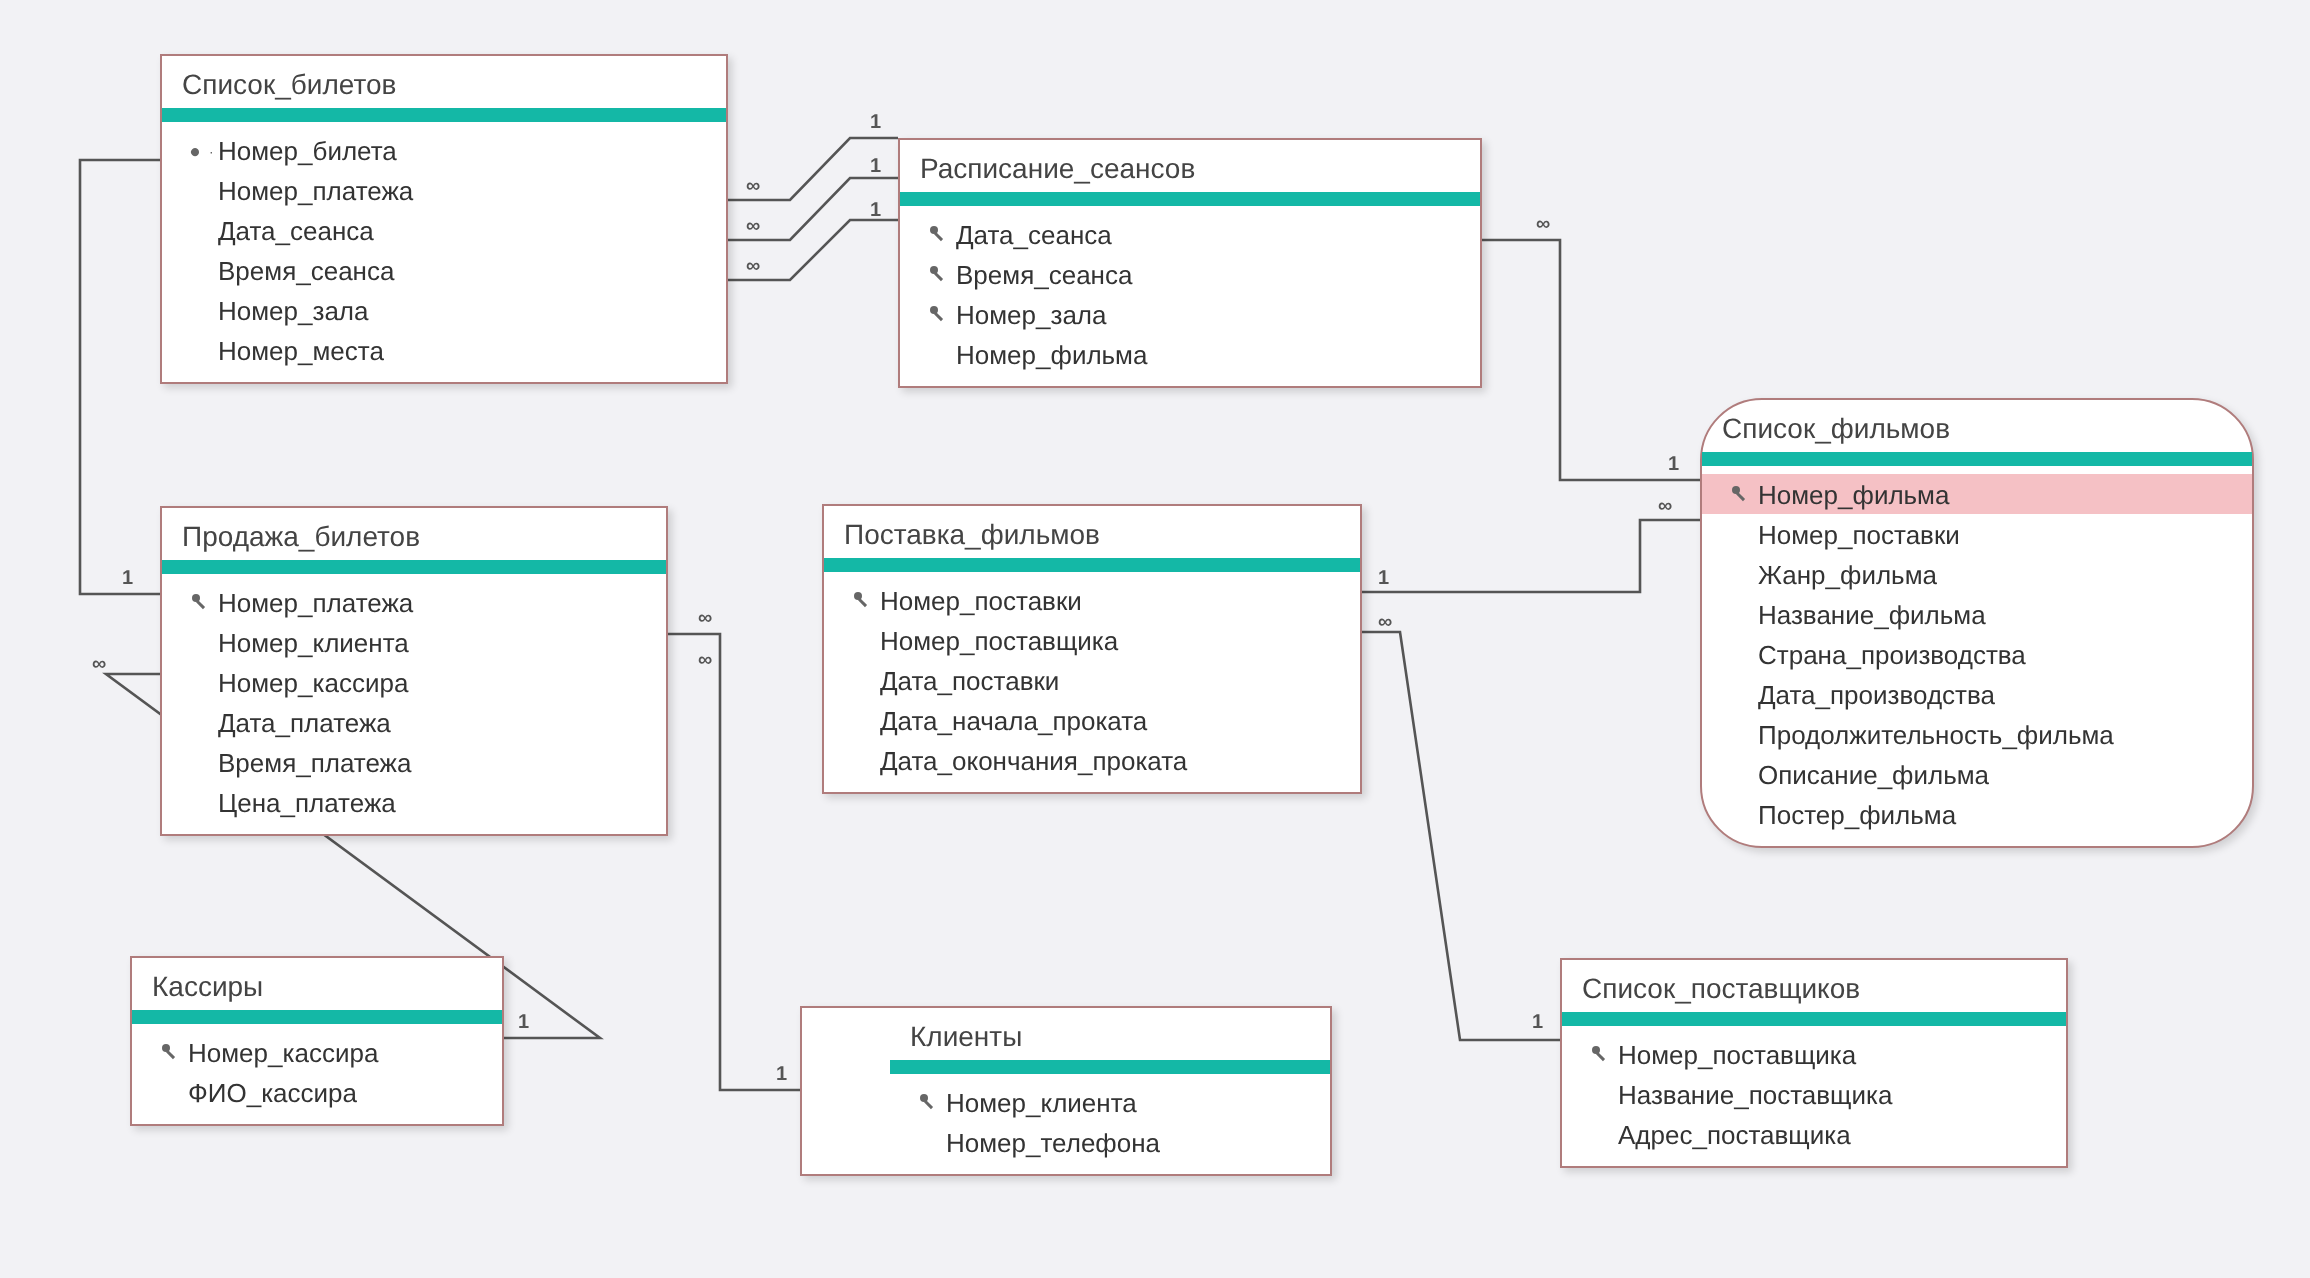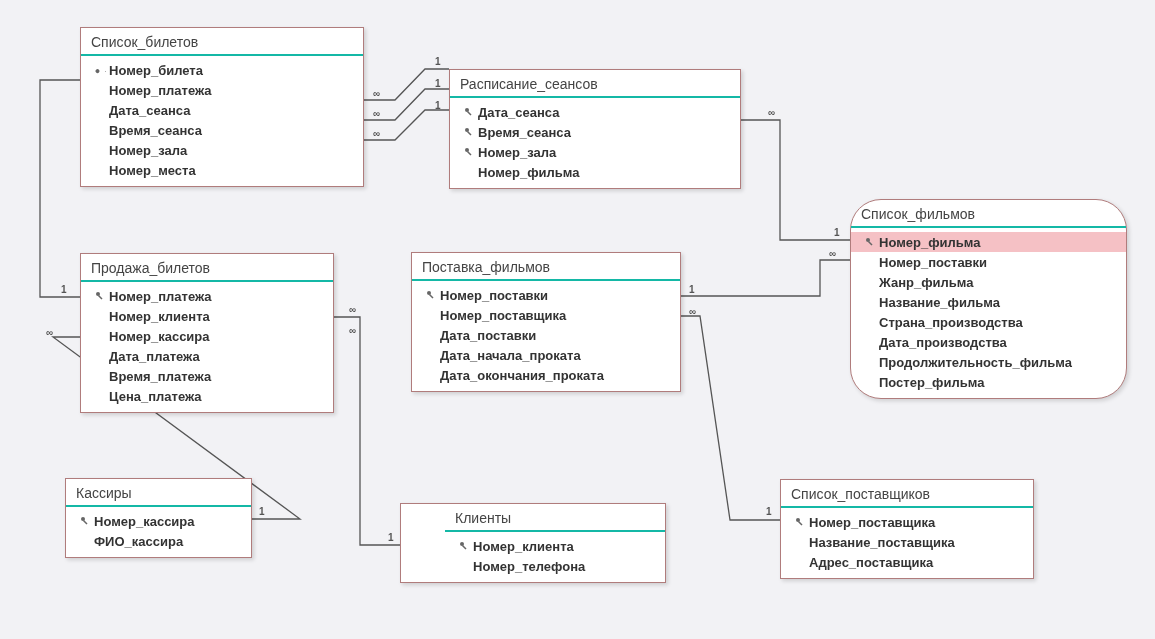--- a/index.html
+++ b/index.html
@@ -28,25 +28,24 @@
   .entity {
     position: absolute;
     background: #ffffff;
     border: 1px solid #b07c7c;
     box-shadow: 2px 2px 4px rgba(0,0,0,0.15);
   }
   .entity-title {
     padding: 6px 10px 4px 10px;
     font-size: 14px;
     color: #444;
-    border-bottom: 2px solid #14b8a6;
+    border-bottom: 7px solid #14b8a6;
   }
   .field-list {
     padding: 4px 0 6px 0;
-    font-weight: bold;
   }
   .field-row {
     display: flex;
     align-items: center;
     height: 20px;
     padding: 0 10px;
   }
   .field-row.selected {
     background: #f5c1c5;
   }
@@ -294,20 +293,24 @@
       <div class="field-row">
           <span class="key-slot"></span>
           <span class="field-label">Дата_производства</span>
         </div>
       <div class="field-row">
           <span class="key-slot"></span>
           <span class="field-label">Продолжительность_фильма</span>
         </div>
       <div class="field-row">
           <span class="key-slot"></span>
+          <span class="field-label">Описание_фильма</span>
+        </div>
+      <div class="field-row">
+          <span class="key-slot"></span>
           <span class="field-label">Постер_фильма</span>
         </div>
     </div>
   </div>
 
   <div class="entity" style="left:65px; top:478px; width:185px;">
     <div class="entity-title">Кассиры</div>
     <div class="field-list">
       <div class="field-row">
         <span class="key-slot key-icon">

